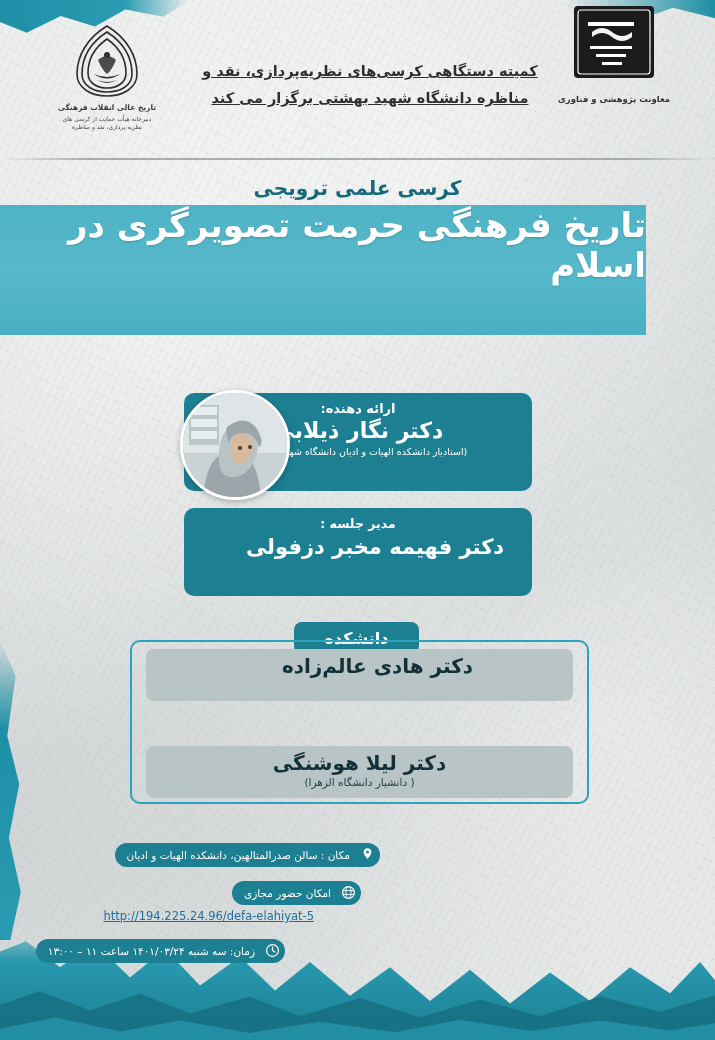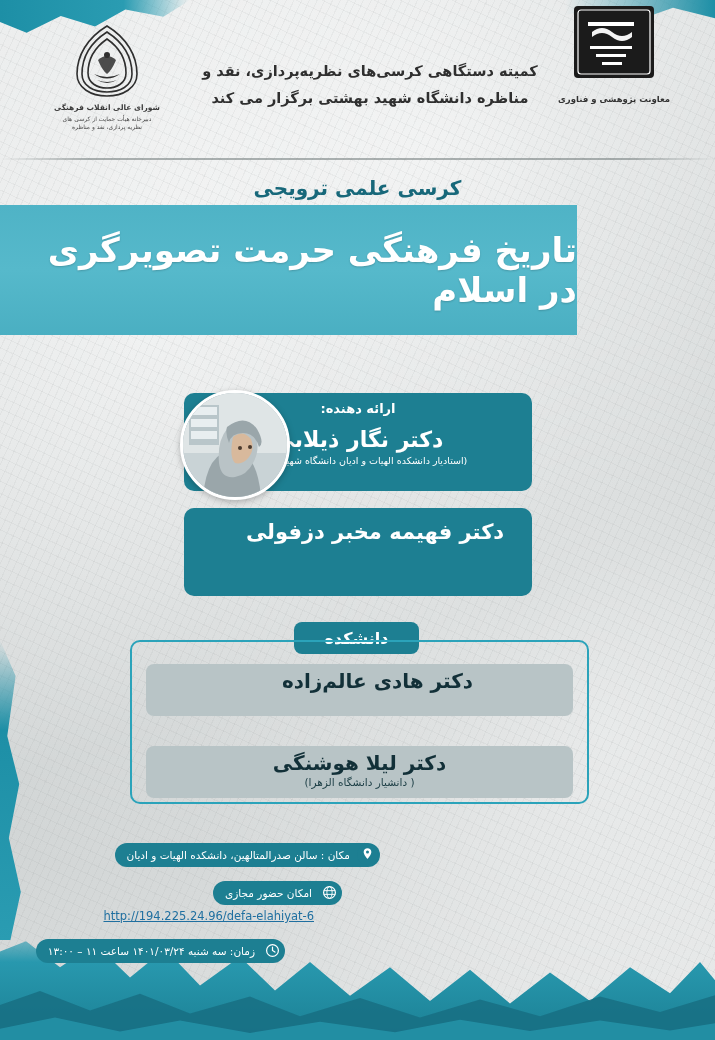--- a/index.html
+++ b/index.html
@@ -118,20 +118,21 @@
   }
   .header-title {
     position: absolute;
     left: 180px; top: 58px;
     width: 380px;
     text-align: center;
     color: #2f2f2f;
     font-size: 14.5px;
     font-weight: bold;
     line-height: 1.85;
+    text-decoration: underline;
   }
   .logo-right {
     position: absolute;
     right: 36px; top: 2px;
     width: 130px;
     text-align: center;
   }
   .logo-right .sbu {
     width: 92px; height: 86px;
     margin: 0 auto;
@@ -152,24 +153,23 @@
     color: #17687a;
     font-size: 20px;
     font-weight: bold;
     letter-spacing: .5px;
   }
 
   
   .title-band {
     position: absolute;
     top: 205px; left: 0;
-    width: 577px; height: 130px;
+    width: 646px; height: 130px;
     background: linear-gradient(180deg, #4fb3c6 0%, #56b9cb 50%, #4aafc2 100%);
     display: flex;
-    align-items: center;
     justify-content: center;
   }
   .title-band .title {
     color: #ffffff;
     font-size: 34px;
     font-weight: bold;
     text-shadow: 0 1px 2px rgba(0,0,0,.18);
     letter-spacing: 1px;
   }
 
@@ -181,21 +181,21 @@
     background: #1d7f92;
     border-radius: 10px;
     color: #fff;
     text-align: center;
     padding-top: 8px;
     box-sizing: border-box;
   }
   .presenter-box .role {
     font-size: 13px;
     font-weight: bold;
-    margin-bottom: 11px;
+    margin-bottom: 2px;
   }
   .presenter-box .name {
     font-size: 22px;
     font-weight: bold;
     margin: 1px 0 3px 0;
   }
   .presenter-box .affil {
     font-size: 9.5px;
     line-height: 1.3;
   }
@@ -252,21 +252,21 @@
     position: absolute;
     left: 14px;
     width: 427px; height: 52px;
     background: #b8c4c6;
     border-radius: 8px;
     color: #1b3d44;
     text-align: center;
     padding-top: 5px;
     box-sizing: border-box;
   }
-  .critic-row.r1 { top: 22px; padding-left: 36px; }
+  .critic-row.r1 { top: 7px; padding-left: 36px; }
   .critic-row.r2 { top: 104px; }
   .critic-row .name { font-size: 20px; font-weight: bold; color: #123038; }
   .critic-row .affil { font-size: 10.5px; color: #1b3d44; margin-top: 1px; }
 
   
   .info {
     position: absolute;
     top: 843px; right: 0;
     width: 715px;
   }
@@ -290,21 +290,21 @@
   }
   .pill .ic {
     position: absolute;
     right: 2px; top: 1px;
     width: 21px; height: 21px;
     border-radius: 50%;
     background: #1d7f92;
     display: flex; align-items: center; justify-content: center;
   }
   .row1 .pill { right: 335px; top: 0; }
-  .row2 .pill { right: 373px; top: 0; }
+  .row2 .pill { right: 354px; top: 0; }
   .row3 .pill { right: 430px; top: 0; }
   .link {
     position: absolute;
     right: 401px; top: 28px;
     color: #1f6fa0;
     font-size: 11.5px;
     text-decoration: underline;
     direction: ltr;
     unicode-bidi: embed;
   }
@@ -333,21 +333,21 @@
             <path d="M46 17 C33 26, 27 38, 27 51 C27 61, 36 66, 46 66 C56 66, 65 61, 65 51 C65 38, 59 26, 46 17 Z"></path>
           </g>
           <g fill="#2f2f2f">
             <path d="M37 38 q9 -8 18 0 q-4 10 -9 14 q-5 -4 -9 -14 Z" opacity=".85"></path>
             <circle cx="46" cy="33" r="3"></circle>
             <path d="M33 52 q13 9 26 0 q-13 6 -26 0 Z"></path>
             <path d="M36 58 q10 6 20 0 q-10 4 -20 0 Z"></path>
           </g>
         </svg>
       </div>
-      <div class="cap1">شورای عالی انقلاب فرهنگی</div>
+      <div class="cap1">تاریخ عالی انقلاب فرهنگی</div>
       <div class="cap2" style="white-space:pre-line">دبیرخانه هیأت حمایت از کرسی های
 نظریه پردازی، نقد و مناظره</div>
     </div>
 
     <div class="header-title" style="white-space:pre-line">کمیته دستگاهی کرسی‌های نظریه‌پردازی، نقد و
 مناظره دانشگاه شهید بهشتی برگزار می کند</div>
 
     <div class="logo-right">
       <div class="sbu">
         <svg width="92" height="86" viewBox="0 0 92 86">
@@ -389,20 +389,21 @@
       <path d="M78 104 q-4 -46 -28 -46 q-26 0 -30 46 Z" fill="#9aa6aa"></path>
       <path d="M44 36 q16 -12 28 4 q6 16 -2 30 q-6 12 -18 14 q-14 2 -16 -14 q-2 -22 8 -34 Z" fill="#b9c3c6"></path>
       <path d="M50 44 q10 -8 18 2 q4 10 -2 18 q-6 8 -14 6 q-6 -6 -2 -26 Z" fill="#d8b99c"></path>
       <path d="M44 34 q18 -14 30 2 q8 14 2 18 q-4 -14 -16 -14 q-12 0 -14 10 q-4 -10 -2 -16 Z" fill="#9aa6aa"></path>
       <circle cx="57" cy="55" r="2" fill="#4a3a2e"></circle>
       <circle cx="67" cy="54" r="2" fill="#4a3a2e"></circle>
     </svg>
   </div>
 
   <div class="moderator-box">
+    <div class="role">مدیر جلسه :</div>
     <div class="name">دکتر فهیمه مخبر دزفولی</div>
   </div>
 
   <div class="critics-label">دانشکده</div>
   <div class="critics-wrap">
     <div class="critic-row r1">
       <div class="name">دکتر هادی عالم‌زاده</div>
     </div>
     <div class="critic-row r2">
       <div class="name">دکتر  لیلا هوشنگی</div>
@@ -427,21 +428,21 @@
       <div class="pill">
         <span>امکان حضور مجازی</span>
         <span class="ic">
           <svg width="15" height="15" viewBox="0 0 16 16">
               <circle cx="8" cy="8" r="6.3" fill="none" stroke="#ffffff" stroke-width="1.3"></circle>
               <ellipse cx="8" cy="8" rx="2.8" ry="6.3" fill="none" stroke="#ffffff" stroke-width="1"></ellipse>
               <path d="M1.9 6h12.2M1.9 10h12.2" stroke="#ffffff" stroke-width="1"></path>
             </svg>
         </span>
       </div>
-      <a class="link" href="#">http://194.225.24.96/defa-elahiyat-6</a>
+      <a class="link" href="#">http://194.225.24.96/defa-elahiyat-5</a>
     </div>
 
     <div class="info-row row3">
       <div class="pill">
         <span>زمان: سه شنبه ۱۴۰۱/۰۳/۲۴ ساعت ۱۱ – ۱۳:۰۰</span>
         <span class="ic">
           <svg width="15" height="15" viewBox="0 0 16 16">
               <circle cx="8" cy="8" r="6.3" fill="none" stroke="#ffffff" stroke-width="1.3"></circle>
               <path d="M8 4.4V8l2.6 1.7" stroke="#ffffff" stroke-width="1.3" fill="none" stroke-linecap="round"></path>
             </svg>

